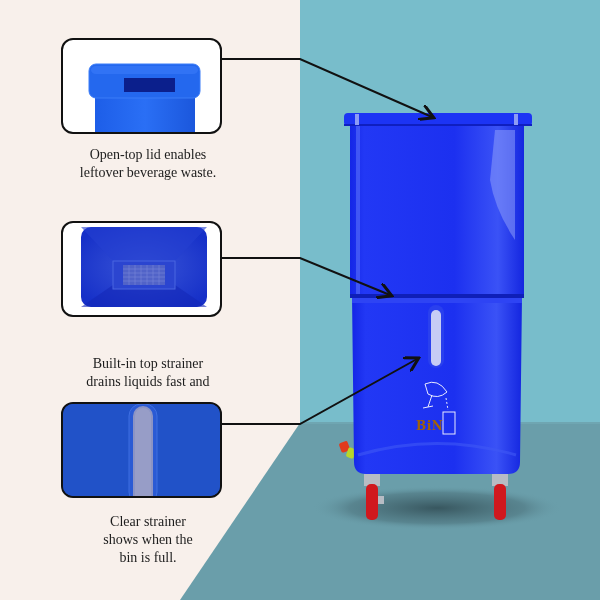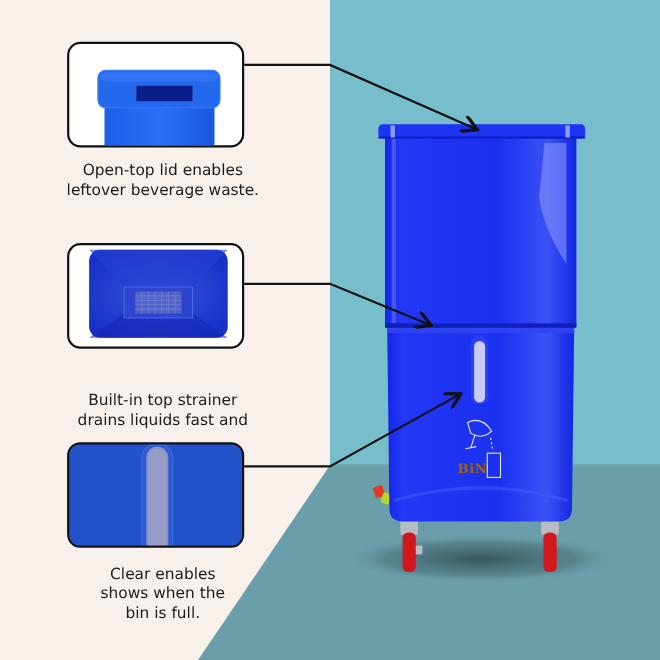--- a/index.html
+++ b/index.html
@@ -1,19 +1,19 @@
 <!DOCTYPE html>
 <html><head>
 <meta charset="utf-8">
 <style>
   html,body{margin:0;padding:0;}
   body{width:600px;height:600px;position:relative;overflow:hidden;background:#f8f0eb;font-family:"DejaVu Sans","Liberation Sans",sans-serif;}
   .wall{position:absolute;left:300px;top:0;width:300px;height:423px;background:#78bdcb;}
   .floor{position:absolute;left:0;top:0;width:600px;height:600px;}
-  .panel-left{position:absolute;left:0;top:0;width:354px;height:600px;}
+  .panel-left{position:absolute;left:0;top:0;width:354px;height:600px;font-family:Liberation Serif, serif;}
   .callout-box{position:absolute;left:61px;width:157px;height:92px;border:2px solid #111;border-radius:12px;background:#fff;overflow:hidden;box-sizing:content-box;}
   .caption{position:absolute;left:30px;width:236px;text-align:center;color:#1c1c1c;font-size:14px;line-height:18px;letter-spacing:0px;}
   .connectors{position:absolute;left:0;top:0;width:600px;height:600px;pointer-events:none;}
   .bin{position:absolute;left:0;top:0;width:600px;height:600px;}
   .logo-text{position:absolute;left:416px;top:419px;color:#a16207;font-family:"DejaVu Serif","Liberation Serif",serif;font-weight:bold;font-size:12px;letter-spacing:0.5px;}
 </style>
 </head>
 <body>
 
 <div class="wall"></div>
@@ -86,21 +86,21 @@
 
   <div class="callout-box" style="top:402px;background:#2152c8;">
     <svg width="157" height="92" viewBox="0 0 157 92">
       <rect x="0" y="0" width="157" height="92" fill="#2152c8"></rect>
       <rect x="66" y="0" width="28" height="100" rx="12" fill="#2a5ad4" stroke="#3f6fe0" stroke-width="1"></rect>
       <rect x="70" y="2" width="20" height="100" rx="10" fill="#8b93c4"></rect>
       <rect x="72" y="4" width="16" height="96" rx="8" fill="#9aa0c8" opacity="0.8"></rect>
     </svg>
   </div>
   <div class="caption" style="top:513px;">
-    <div>Clear enables</div>
+    <div>Clear strainer</div>
     <div>shows when the</div>
     <div>bin is full.</div>
   </div>
 </div>
 
 <svg class="bin" viewBox="0 0 600 600">
   <defs>
     <linearGradient id="binbody" x1="0" y1="0" x2="1" y2="0">
       <stop offset="0%" stop-color="#1426e6"></stop>
       <stop offset="8%" stop-color="#2238f5"></stop>

